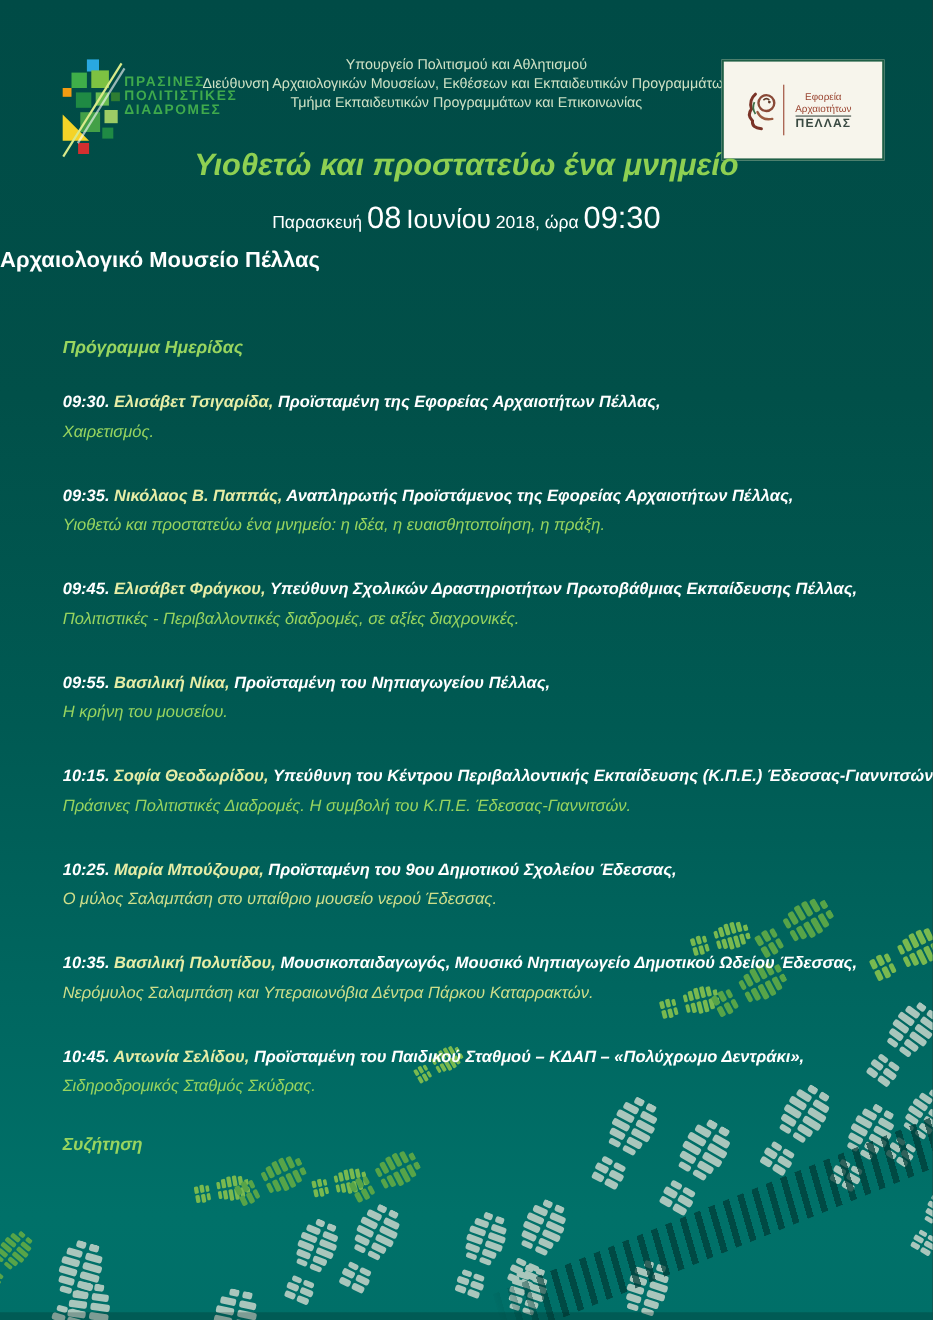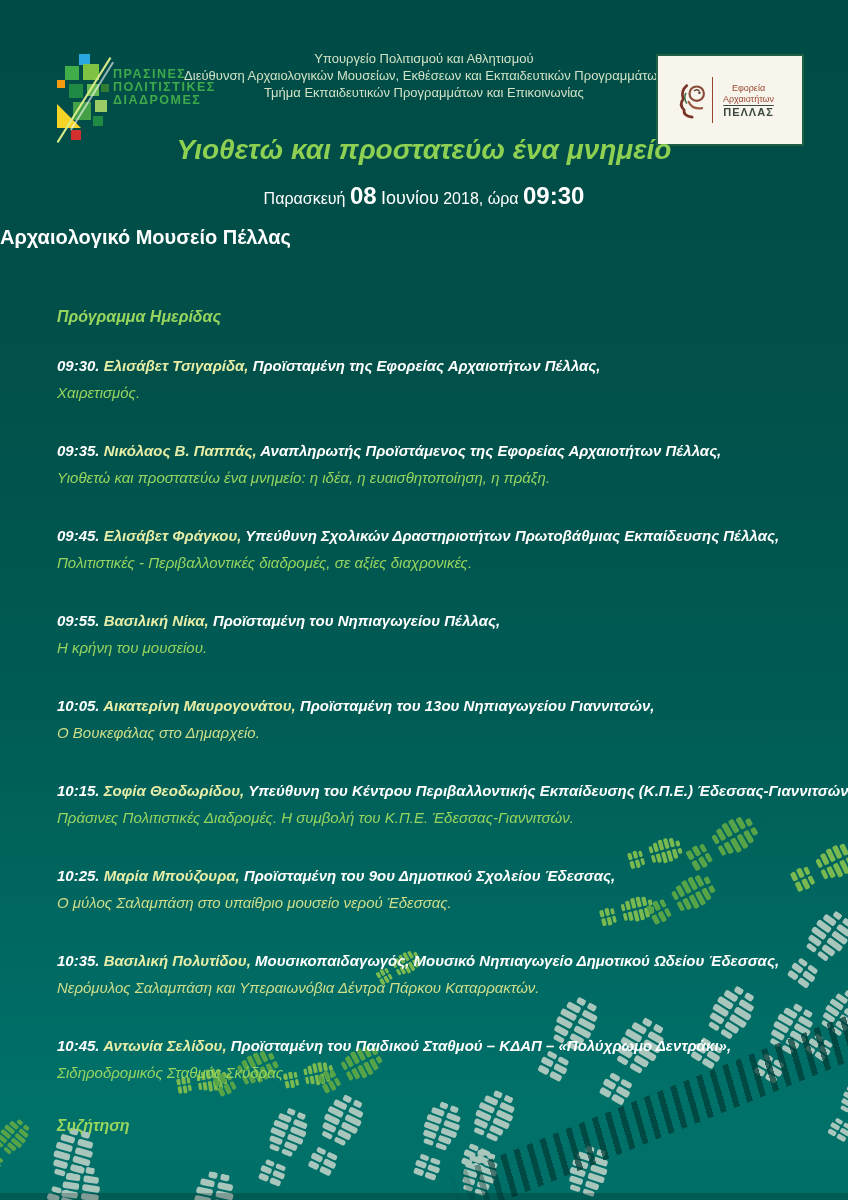--- a/index.html
+++ b/index.html
@@ -32,22 +32,22 @@
   .slash2{left:34px;top:2px;width:1.5px;height:80px;background:#ffffff99;transform:rotate(32deg);}
   .logo-text{padding-top:14px;color:#3faa4c;font-weight:bold;font-size:12.5px;line-height:13px;letter-spacing:1.5px;}
   .ministry{position:absolute;left:0;right:0;top:50px;text-align:center;color:#cfe2c5;font-size:13px;line-height:17px;}
   .hdr-right{position:absolute;right:44px;top:54px;width:108px;height:52px;background:#f7f5ec;border:2px solid #1f5f46;box-shadow:0 0 0 1px #f7f5ec inset;display:flex;align-items:center;padding:18px;}
   .lion{flex:none;width:36px;height:44px;}
   .eph-text{flex:1;text-align:center;color:#9a4531;font-size:9px;line-height:11px;border-left:1px solid #9a4531;height:46px;display:flex;flex-direction:column;justify-content:center;}
   .pellas{color:#3a4a42;font-size:11px;letter-spacing:1px;text-decoration:overline;margin-top:2px;font-weight:bold;}
   
   .title{position:absolute;left:0;right:0;top:134px;text-align:center;font-style:italic;font-weight:600;font-size:28px;color:#8ed052;}
   .dateline{position:absolute;left:0;right:0;top:182px;text-align:center;color:#fff;font-size:16px;}
-  .dateline .big{font-size:24px;font-weight:bold;}
-  .dateline .month{font-size:18px;}
+  .dateline .big{font-size:28px;font-weight:normal;}
+  .dateline .month{font-size:24px;}
   .location{position:absolute;left:0;right:0;top:226px;font-weight:bold;font-size:20px;color:#fff;}
   
   .program{position:absolute;left:57px;top:308px;width:780px;z-index:3;}
   .heading{font-style:italic;font-size:16px;color:#98d55f;margin:0 0 26px 0;font-weight:600;}
   .item{margin:0 0 31px 0;}
   .line1{font-style:italic;font-weight:600;font-size:15px;line-height:27px;white-space:nowrap;color:#fff;}
   .speaker{color:#e6eda6;}
   .topic{font-style:italic;font-size:15px;line-height:27px;color:#97d45f;}
   .topic.alt{color:#cede8a;}
   .closing{font-style:italic;font-size:16px;color:#98d55f;margin-top:22px;font-weight:600;}
@@ -325,28 +325,20 @@
 
     <div class="item">
       <div class="line1">
         <span class="time">09:55.</span>
         <span class="speaker">Βασιλική Νίκα,</span>
         <span class="role">Προϊσταμένη του Νηπιαγωγείου Πέλλας,</span>
       </div>
       <div class="topic">Η κρήνη του μουσείου.</div>
     </div>
 
-    <div class="item">
-      <div class="line1">
-        <span class="time">10:05.</span>
-        <span class="speaker">Αικατερίνη Μαυρογονάτου,</span>
-        <span class="role">Προϊσταμένη του 13ου Νηπιαγωγείου Γιαννιτσών,</span>
-      </div>
-      <div class="topic alt">Ο Βουκεφάλας στο Δημαρχείο.</div>
-    </div>
 
     <div class="item">
       <div class="line1">
         <span class="time">10:15.</span>
         <span class="speaker">Σοφία Θεοδωρίδου,</span>
         <span class="role">Υπεύθυνη του Κέντρου Περιβαλλοντικής Εκπαίδευσης (Κ.Π.Ε.) Έδεσσας-Γιαννιτσών,</span>
       </div>
       <div class="topic">Πράσινες Πολιτιστικές Διαδρομές. Η συμβολή του Κ.Π.Ε. Έδεσσας-Γιαννιτσών.</div>
     </div>
 

